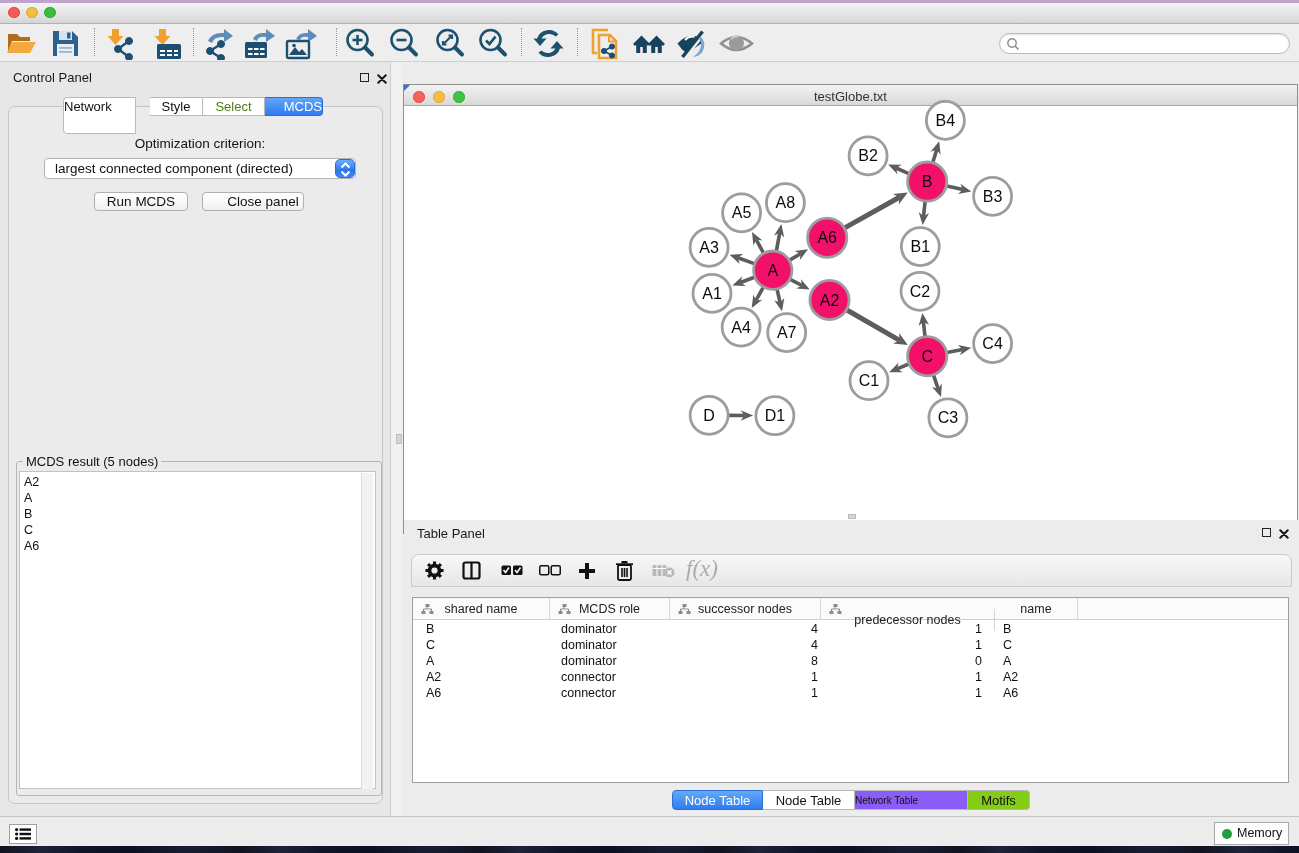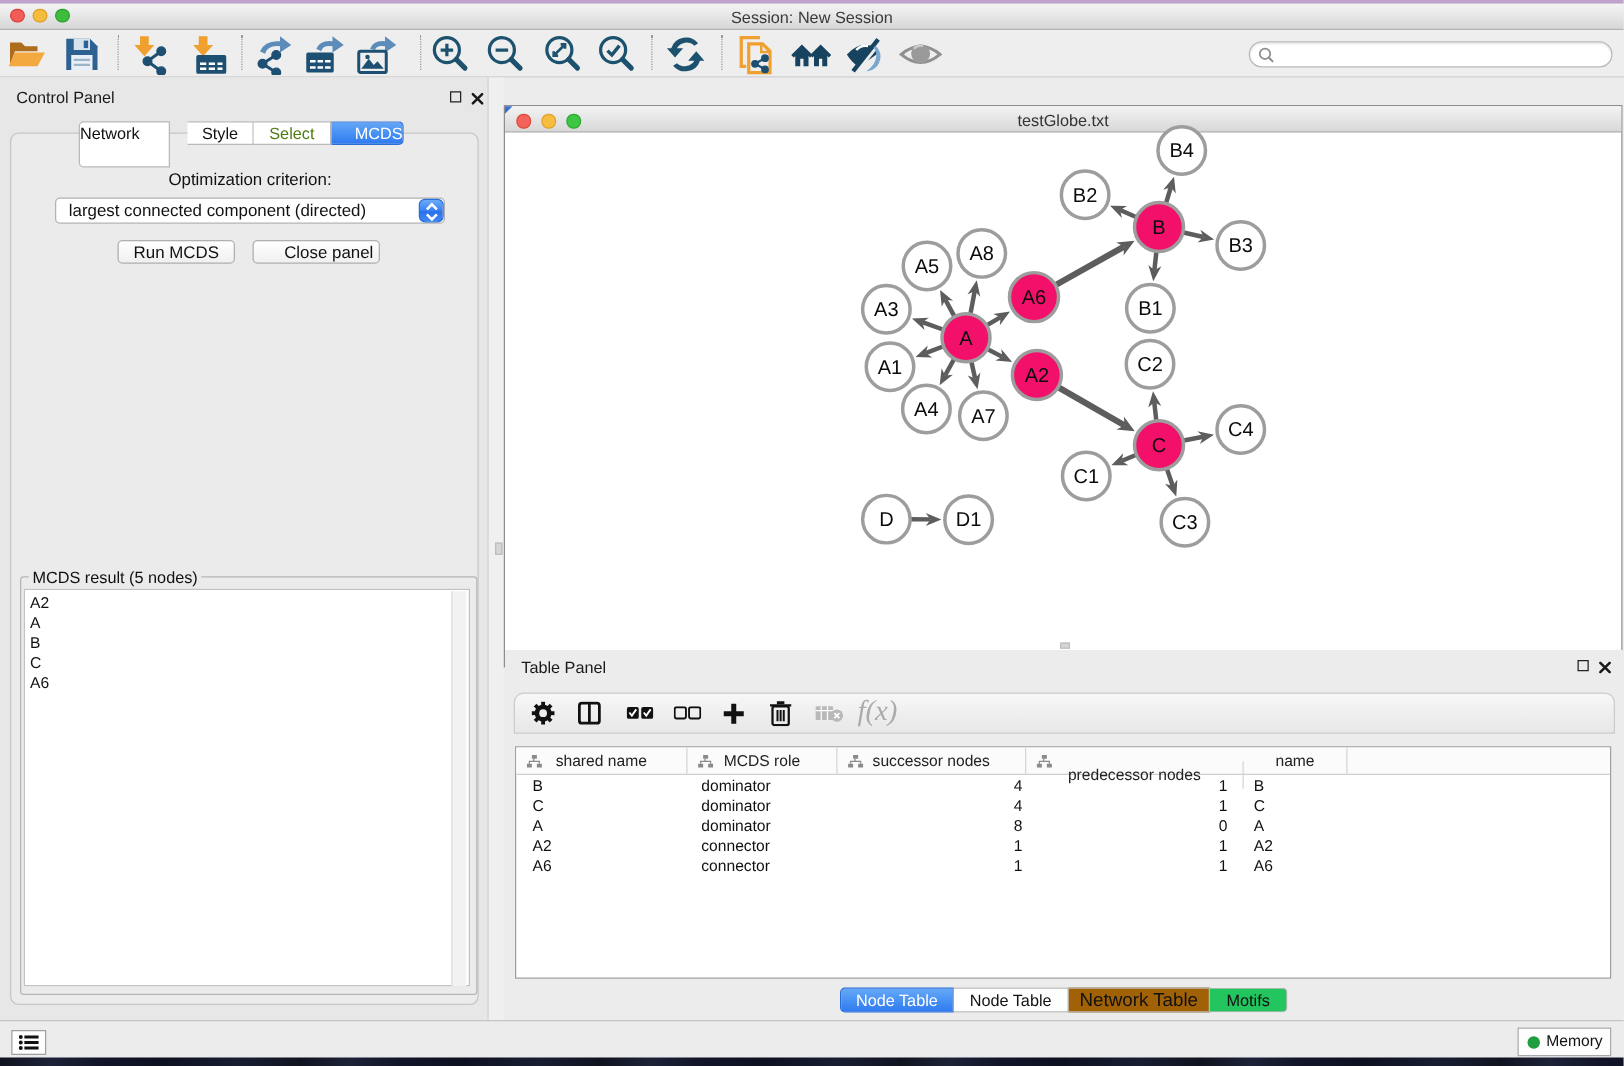--- a/index.html
+++ b/index.html
@@ -13,21 +13,20 @@
   svg { display:block; }
 </style>
 </head>
 <body>
 
 <div class="abs" style="left:0;top:0;width:1299px;height:3px;background:#c0a3cd;"></div>
 <div class="abs tbar" style="left:0;top:3px;width:1299px;height:21px;">
   <div class="tl" style="left:8px;background:#f25e57;border:0.5px solid #d8433c;"></div>
   <div class="tl" style="left:26px;background:#f5bd3e;border:0.5px solid #dfa023;"></div>
   <div class="tl" style="left:44px;background:#3ebc3e;border:0.5px solid #2da22d;"></div>
-  <div class="abs" style="left:0;right:0;top:3px;text-align:center;font-size:13px;color:#3a3a3a;">Session: New Session</div>
 </div>
 
 <div class="abs" style="left:0;top:24px;width:1299px;height:38px;background:#eeeeee;border-bottom:1px solid #cfcfcf;"></div>
 <div class="sep" style="left:94px;"></div>
 <div class="sep" style="left:193px;"></div>
 <div class="sep" style="left:336px;"></div>
 <div class="sep" style="left:521px;"></div>
 <div class="sep" style="left:577px;"></div>
 
 <svg class="ticon" style="left:5px;" width="33" height="33" viewBox="0 0 33 33">
@@ -384,22 +383,22 @@
 
   <div style="position:absolute;left:13px;top:23px;font-size:12.5px;color:#111;line-height:16px;">B<br>C<br>A<br>A2<br>A6</div>
   <div style="position:absolute;left:148px;top:23px;font-size:12.5px;color:#111;line-height:16px;">dominator<br>dominator<br>dominator<br>connector<br>connector</div>
   <div style="position:absolute;left:257px;top:23px;width:148px;font-size:12.5px;color:#111;line-height:16px;text-align:right;">4<br>4<br>8<br>1<br>1</div>
   <div style="position:absolute;left:408px;top:23px;width:161px;font-size:12.5px;color:#111;line-height:16px;text-align:right;">1<br>1<br>0<br>1<br>1</div>
   <div style="position:absolute;left:590px;top:23px;font-size:12.5px;color:#111;line-height:16px;">B<br>C<br>A<br>A2<br>A6</div>
 </div>
 
 <div class="abs" style="left:672px;top:790px;width:91px;height:20px;background:linear-gradient(#66a9f8,#2e7bf0);border:1px solid #2a6fd8;border-radius:4px 0 0 4px;font-size:13px;color:#fff;text-align:center;line-height:19px;">Node Table</div>
 <div class="abs" style="left:763px;top:790px;width:92px;height:20px;background:#fff;border:1px solid #b9b9b9;border-left:none;font-size:13px;color:#111;text-align:center;line-height:19px;">Node Table</div>
-<div class="abs" style="left:855px;top:790px;width:113px;height:20px;background:#a16207;border:1px solid #b9b9b9;border-left:none;font-size:15px;color:#111;text-align:center;line-height:19px;">Network Table</div>
-<div class="abs" style="left:968px;top:790px;width:62px;height:20px;background:#22c55e;border:1px solid #b9b9b9;border-left:none;border-radius:0 4px 4px 0;font-size:13px;color:#111;text-align:center;line-height:19px;">Motifs</div>
+<div class="abs" style="left:855px;top:790px;width:113px;height:20px;background:#8b5cf6;border:1px solid #b9b9b9;border-left:none;font-size:10px;color:#111;line-height:19px;">Network Table</div>
+<div class="abs" style="left:968px;top:790px;width:62px;height:20px;background:#84cc16;border:1px solid #b9b9b9;border-left:none;border-radius:0 4px 4px 0;font-size:13px;color:#111;text-align:center;line-height:19px;">Motifs</div>
 
 <div class="abs" style="left:0;top:816px;width:1299px;height:31px;background:#ececec;border-top:1px solid #c4c4c4;"></div>
 <div class="abs" style="left:9px;top:824px;width:28px;height:20px;background:#fdfdfd;border:1px solid #9f9f9f;">
   <svg style="position:absolute;left:5px;top:3px;" width="16" height="12" viewBox="0 0 16 12">
     <g fill="#111">
         <circle cx="1.6" cy="1.6" r="1.6"></circle>
         <circle cx="1.6" cy="6" r="1.6"></circle>
         <circle cx="1.6" cy="10.4" r="1.6"></circle>
     <rect x="4.5" y="0.4" width="11.5" height="2.4"></rect>
         <rect x="4.5" y="4.8" width="11.5" height="2.4"></rect>

